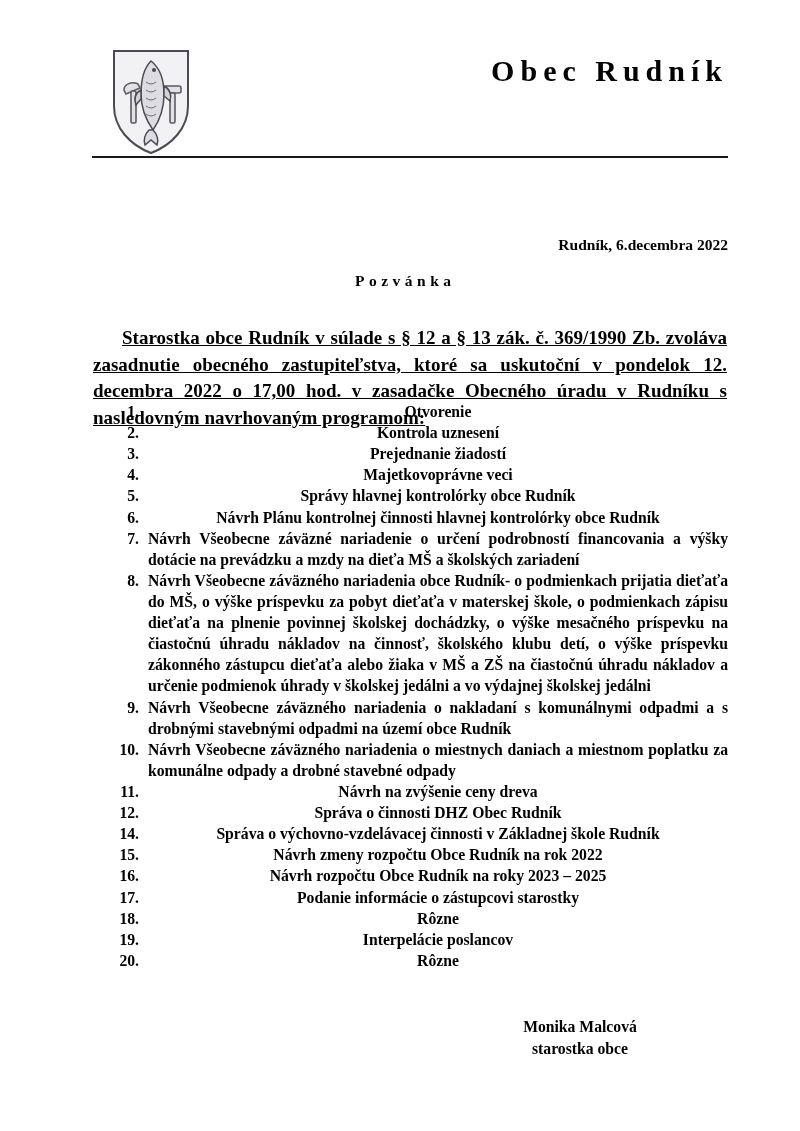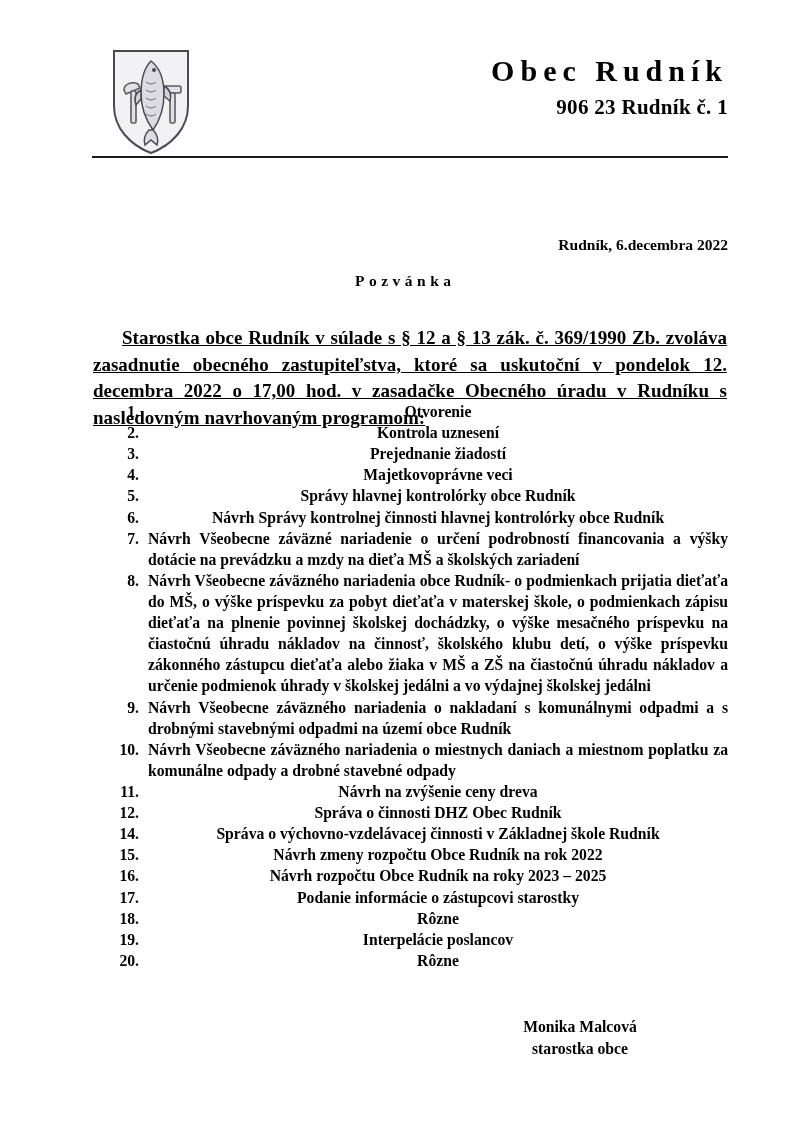--- a/index.html
+++ b/index.html
@@ -185,21 +185,20 @@
 
           <circle cx="44" cy="22" r="2" fill="#4a4a52" stroke="none"></circle>
 
           <path d="M36 34 q5 4 10 0 M36 42 q5 4 10 0 M36 50 q5 4 10 0 M36 58 q5 4 10 0 M36 66 q5 4 10 0" fill="none" stroke="#6a6a72" stroke-width="1"></path>
         </g>
       </svg>
     </div>
 
     <div class="org-block">
       <div class="org-name">Obec Rudník</div>
-      <div class="org-addr">906 23  Rudník č. 1</div>
     </div>
   </div>
 
   <div class="rule"></div>
 
   <div class="date-line">Rudník, 6.decembra  2022</div>
 
   <div class="doc-title">Pozvánka</div>
 
   <div class="intro">Starostka obce Rudník v súlade s § 12 a § 13 zák. č. 369/1990 Zb. zvoláva  zasadnutie obecného zastupiteľstva, ktoré sa uskutoční v pondelok 12. decembra 2022 o 17,00 hod. v zasadačke Obecného úradu v Rudníku s nasledovným navrhovaným programom:</div>
@@ -220,21 +219,21 @@
       <div class="agenda-item one-line">
         <div class="agenda-num">4.</div>
         <div class="agenda-text">Majetkovoprávne veci</div>
       </div>
       <div class="agenda-item one-line">
         <div class="agenda-num">5.</div>
         <div class="agenda-text">Správy hlavnej kontrolórky obce Rudník</div>
       </div>
       <div class="agenda-item one-line">
         <div class="agenda-num">6.</div>
-        <div class="agenda-text">Návrh Správy kontrolnej činnosti hlavnej kontrolórky obce Rudník</div>
+        <div class="agenda-text">Návrh Plánu kontrolnej činnosti hlavnej kontrolórky obce Rudník</div>
       </div>
       <div class="agenda-item">
         <div class="agenda-num">7.</div>
         <div class="agenda-text">Návrh Všeobecne záväzné nariadenie  o určení podrobností financovania a výšky dotácie na prevádzku a mzdy na dieťa MŠ a školských zariadení</div>
       </div>
       <div class="agenda-item">
         <div class="agenda-num">8.</div>
         <div class="agenda-text">Návrh Všeobecne záväzného nariadenia obce Rudník- o podmienkach prijatia dieťaťa do MŠ,  o výške príspevku za pobyt dieťaťa v materskej škole, o podmienkach zápisu dieťaťa na plnenie povinnej školskej dochádzky, o výške mesačného príspevku na čiastočnú úhradu nákladov na činnosť, školského klubu detí,  o výške príspevku zákonného zástupcu dieťaťa alebo žiaka v MŠ a ZŠ na čiastočnú úhradu nákladov a určenie podmienok úhrady v školskej jedálni a vo výdajnej školskej jedálni</div>
       </div>
       <div class="agenda-item">

